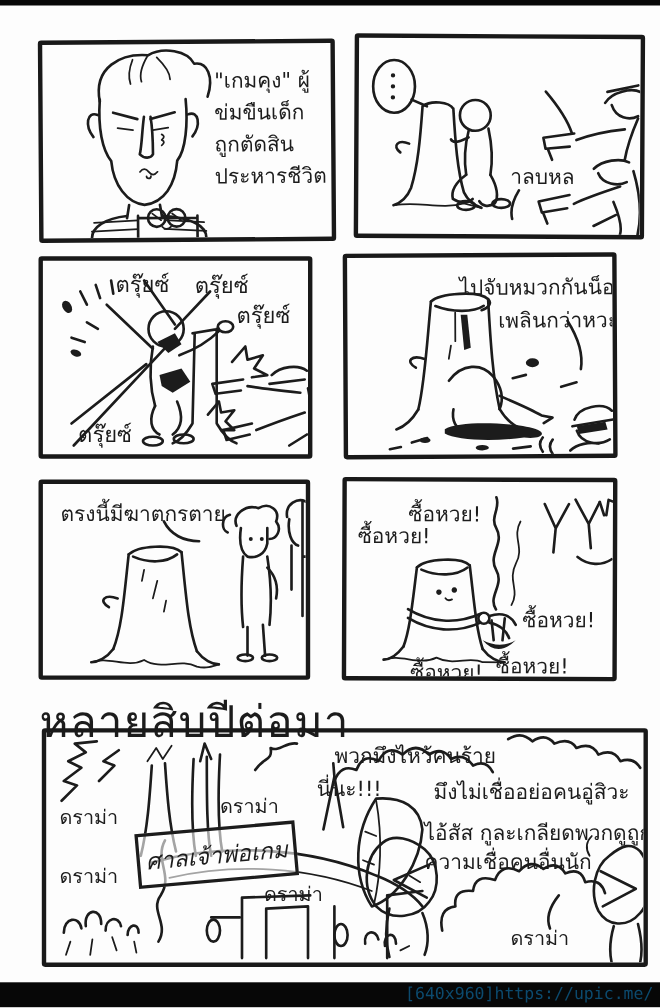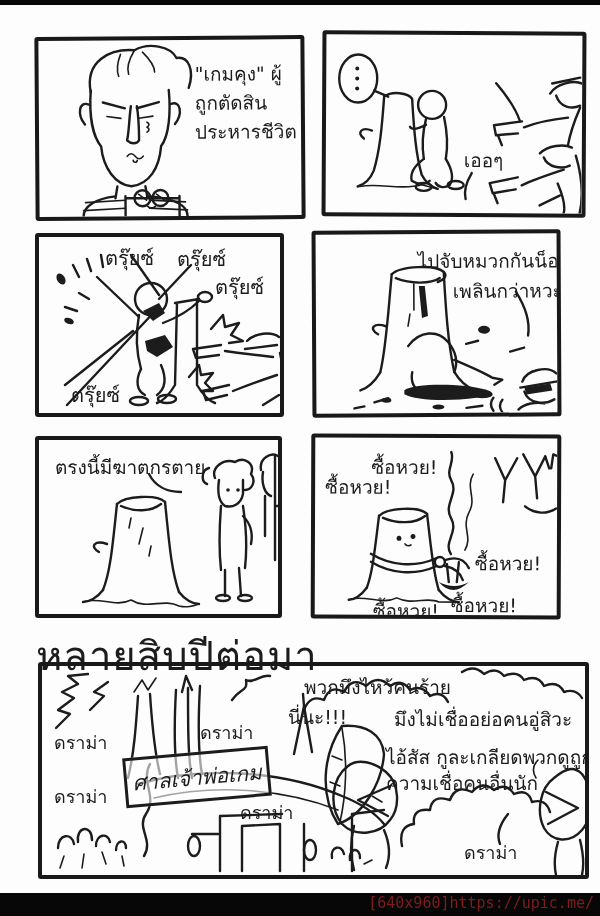--- a/index.html
+++ b/index.html
@@ -1,21 +1,21 @@
 <!DOCTYPE html>
 <html><head>
 <meta charset="utf-8">
 <style>
   html,body{margin:0;padding:0;background:#e8e8e8;}
   .stage{position:relative;width:600px;height:916px;background:#fdfdfd;overflow:hidden;
          font-family:"DejaVu Sans",sans-serif;color:#1c1c1c;}
   .bar{position:absolute;left:0;width:600px;background:#070707;}
   .bar.top{top:0;height:5px;}
   .bar.bottom{top:893px;height:23px;}
-  .watermark{position:absolute;right:6px;top:894px;font-size:15px;color:#7f1d1d;
+  .watermark{position:absolute;right:6px;top:894px;font-size:15px;color:#0c4a6e;
              font-family:"DejaVu Sans Mono",monospace;letter-spacing:0px;text-align:right;}
   .panel{position:absolute;border:4px solid #191919;border-radius:3px;background:transparent;overflow:hidden;}
   .panel svg{position:absolute;left:0;top:0;}
   .p1{left:35px;top:36px;width:262px;height:176px;transform:rotate(-0.4deg);}
   .p2{left:322px;top:31px;width:256px;height:178px;transform:rotate(0.3deg);}
   .p3{left:35px;top:233px;width:241px;height:176px;}
   .p4{left:312px;top:230px;width:241px;height:179px;transform:rotate(-0.3deg);}
   .p5{left:35px;top:436px;width:239px;height:174px;}
   .p6{left:311px;top:434px;width:242px;height:177px;transform:rotate(0.2deg);}
   .p7{left:38px;top:662px;width:543px;height:209px;}
@@ -54,20 +54,21 @@
       <path d="M78,146 L76,158 M106,146 L108,158"></path>
       <path d="M44,176 C44,166 56,158 76,156 M148,176 C148,166 136,158 108,156"></path>
       <path class="thin" d="M46,162 L86,160 M44,170 L86,168 M146,162 L110,160 M148,170 L110,168"></path>
       <path d="M86,156 L86,176 M140,156 L140,176 M86,158 L140,158"></path>
       <circle cx="103" cy="158" r="8"></circle>
       <circle cx="121" cy="158" r="8"></circle>
       <path class="thin" d="M99,154 l8,6 M117,154 l8,6 M108,166 q4,4 8,0"></path>
     </svg>
     <div class="txt t19" style="left:156px;top:20px;">
       <div class="cap-line">"เกมคุง" ผู้</div>
+      <div class="cap-line">ข่มขืนเด็ก</div>
       <div class="cap-line">ถูกตัดสิน</div>
       <div class="cap-line">ประหารชีวิต</div>
     </div>
   </div>
 
   <div class="panel p2">
     <svg width="256" height="178" viewBox="0 0 256 178">
       <ellipse cx="32" cy="44" rx="19" ry="24"></ellipse>
       <path d="M48,56 L62,62"></path>
       <circle class="fill" cx="31" cy="34" r="2"></circle>
@@ -86,21 +87,21 @@
       <path d="M226,48 L254,42 M224,58 C230,48 248,44 256,48 M230,60 C234,72 246,74 254,70"></path>
       <path d="M254,72 C248,86 244,98 242,110"></path>
       <path d="M242,82 C224,84 208,88 198,92"></path>
       <path d="M196,86 L168,90 L170,100 L192,98 M172,100 L176,110"></path>
       <path d="M214,118 C222,110 238,108 246,112 M218,122 C222,132 236,134 244,130"></path>
       <path d="M238,134 C220,140 204,146 196,150"></path>
       <path d="M192,142 L164,148 L167,158 L190,154 M168,158 L172,168"></path>
       <path d="M250,120 C256,140 258,160 254,178 M232,148 C238,162 240,172 238,178 M214,170 L234,160"></path>
       <path d="M146,138 C140,148 138,156 140,164"></path>
     </svg>
-    <div class="txt t19" style="left:138px;top:110px;">เออๆ</div>
+    <div class="txt t19" style="left:138px;top:110px;">าลบหล</div>
   </div>
 
   <div class="panel p3">
     <svg width="241" height="176" viewBox="0 0 241 176">
       <path d="M34,28 l6,12 M48,22 l4,12 M62,18 l2,12 M40,56 l10,6 M26,70 l12,4"></path>
       <ellipse class="fill" cx="22" cy="42" rx="4" ry="6" transform="rotate(-30 22 42)"></ellipse>
       <ellipse class="fill" cx="30" cy="84" rx="5" ry="3" transform="rotate(20 30 84)"></ellipse>
       <path d="M92,18 L120,58 M152,28 L120,62 M58,40 L100,80 M28,168 L118,72 M26,148 L94,94"></path>
       <path d="M138,66 L136,148 M158,62 L158,148 M136,66 L160,62 M136,148 C130,158 124,164 118,166 M158,148 C164,158 170,164 176,166"></path>
       <circle cx="112" cy="62" r="16"></circle>

